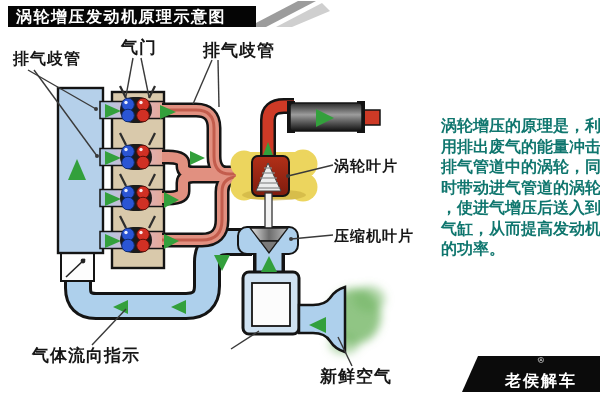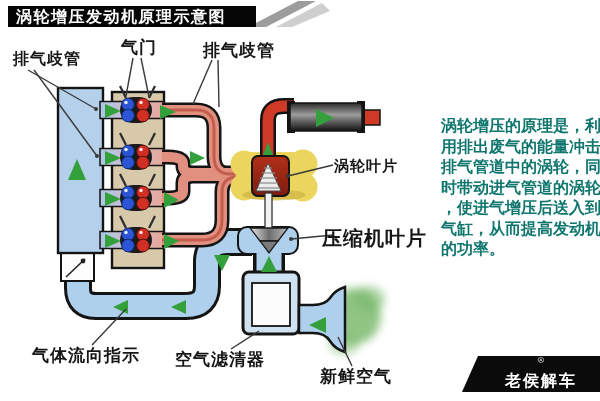--- a/index.html
+++ b/index.html
@@ -4,21 +4,21 @@
 <style>
   html,body{margin:0;padding:0;background:#ffffff;}
   #stage{position:relative;width:600px;height:401px;background:#ffffff;overflow:hidden;
          font-family:"Liberation Sans",sans-serif;}
   #diagram-svg{position:absolute;left:0;top:0;}
   .lbl{position:absolute;font-weight:700;color:#161616;white-space:pre;letter-spacing:1px;line-height:1.05;}
   #lbl-intake{left:13px;top:51px;font-size:16px;}
   #lbl-valve{left:121px;top:39px;font-size:17px;}
   #lbl-exhaust{left:203px;top:42px;font-size:17px;}
   #lbl-turbine{left:334px;top:158px;font-size:15px;}
-  #lbl-compressor{left:322px;top:228px;font-size:20px;}
+  #lbl-compressor{left:334px;top:228px;font-size:15px;}
   #lbl-flow{left:32px;top:347px;font-size:17px;}
   #lbl-filter{left:175px;top:351px;font-size:17px;}
   #lbl-fresh{left:320px;top:368px;font-size:17px;}
   #title-bar{position:absolute;left:8px;top:6px;width:240px;height:21px;background:#050505;
              color:#ffffff;font-size:16px;font-weight:700;line-height:21px;padding-left:8px;
              letter-spacing:1.5px;white-space:nowrap;}
   #description{position:absolute;left:435px;top:116px;width:164px;font-size:16px;line-height:20.5px;
                font-weight:700;color:#0f766e;white-space:pre-line;letter-spacing:0;margin-left:6px;}
   #watermark{position:absolute;left:462px;top:356px;width:138px;height:36px;background:#0b0b0b;
              clip-path:polygon(16px 0,100% 0,100% 100%,0 100%);
@@ -250,21 +250,20 @@
 </svg>
 
 <div id="title-bar">涡轮增压发动机原理示意图</div>
 
 <div class="lbl" id="lbl-intake">排气歧管</div>
 <div class="lbl" id="lbl-valve">气门</div>
 <div class="lbl" id="lbl-exhaust">排气歧管</div>
 <div class="lbl" id="lbl-turbine">涡轮叶片</div>
 <div class="lbl" id="lbl-compressor">压缩机叶片</div>
 <div class="lbl" id="lbl-flow">气体流向指示</div>
-<div class="lbl" id="lbl-filter">空气滤清器</div>
 <div class="lbl" id="lbl-fresh">新鲜空气</div>
 
 <div id="description">涡轮增压的原理是，利
 用排出废气的能量冲击
 排气管道中的涡轮，同
 时带动进气管道的涡轮
 ，使进气增压后送入到
 气缸，从而提高发动机
 的功率。</div>
 

